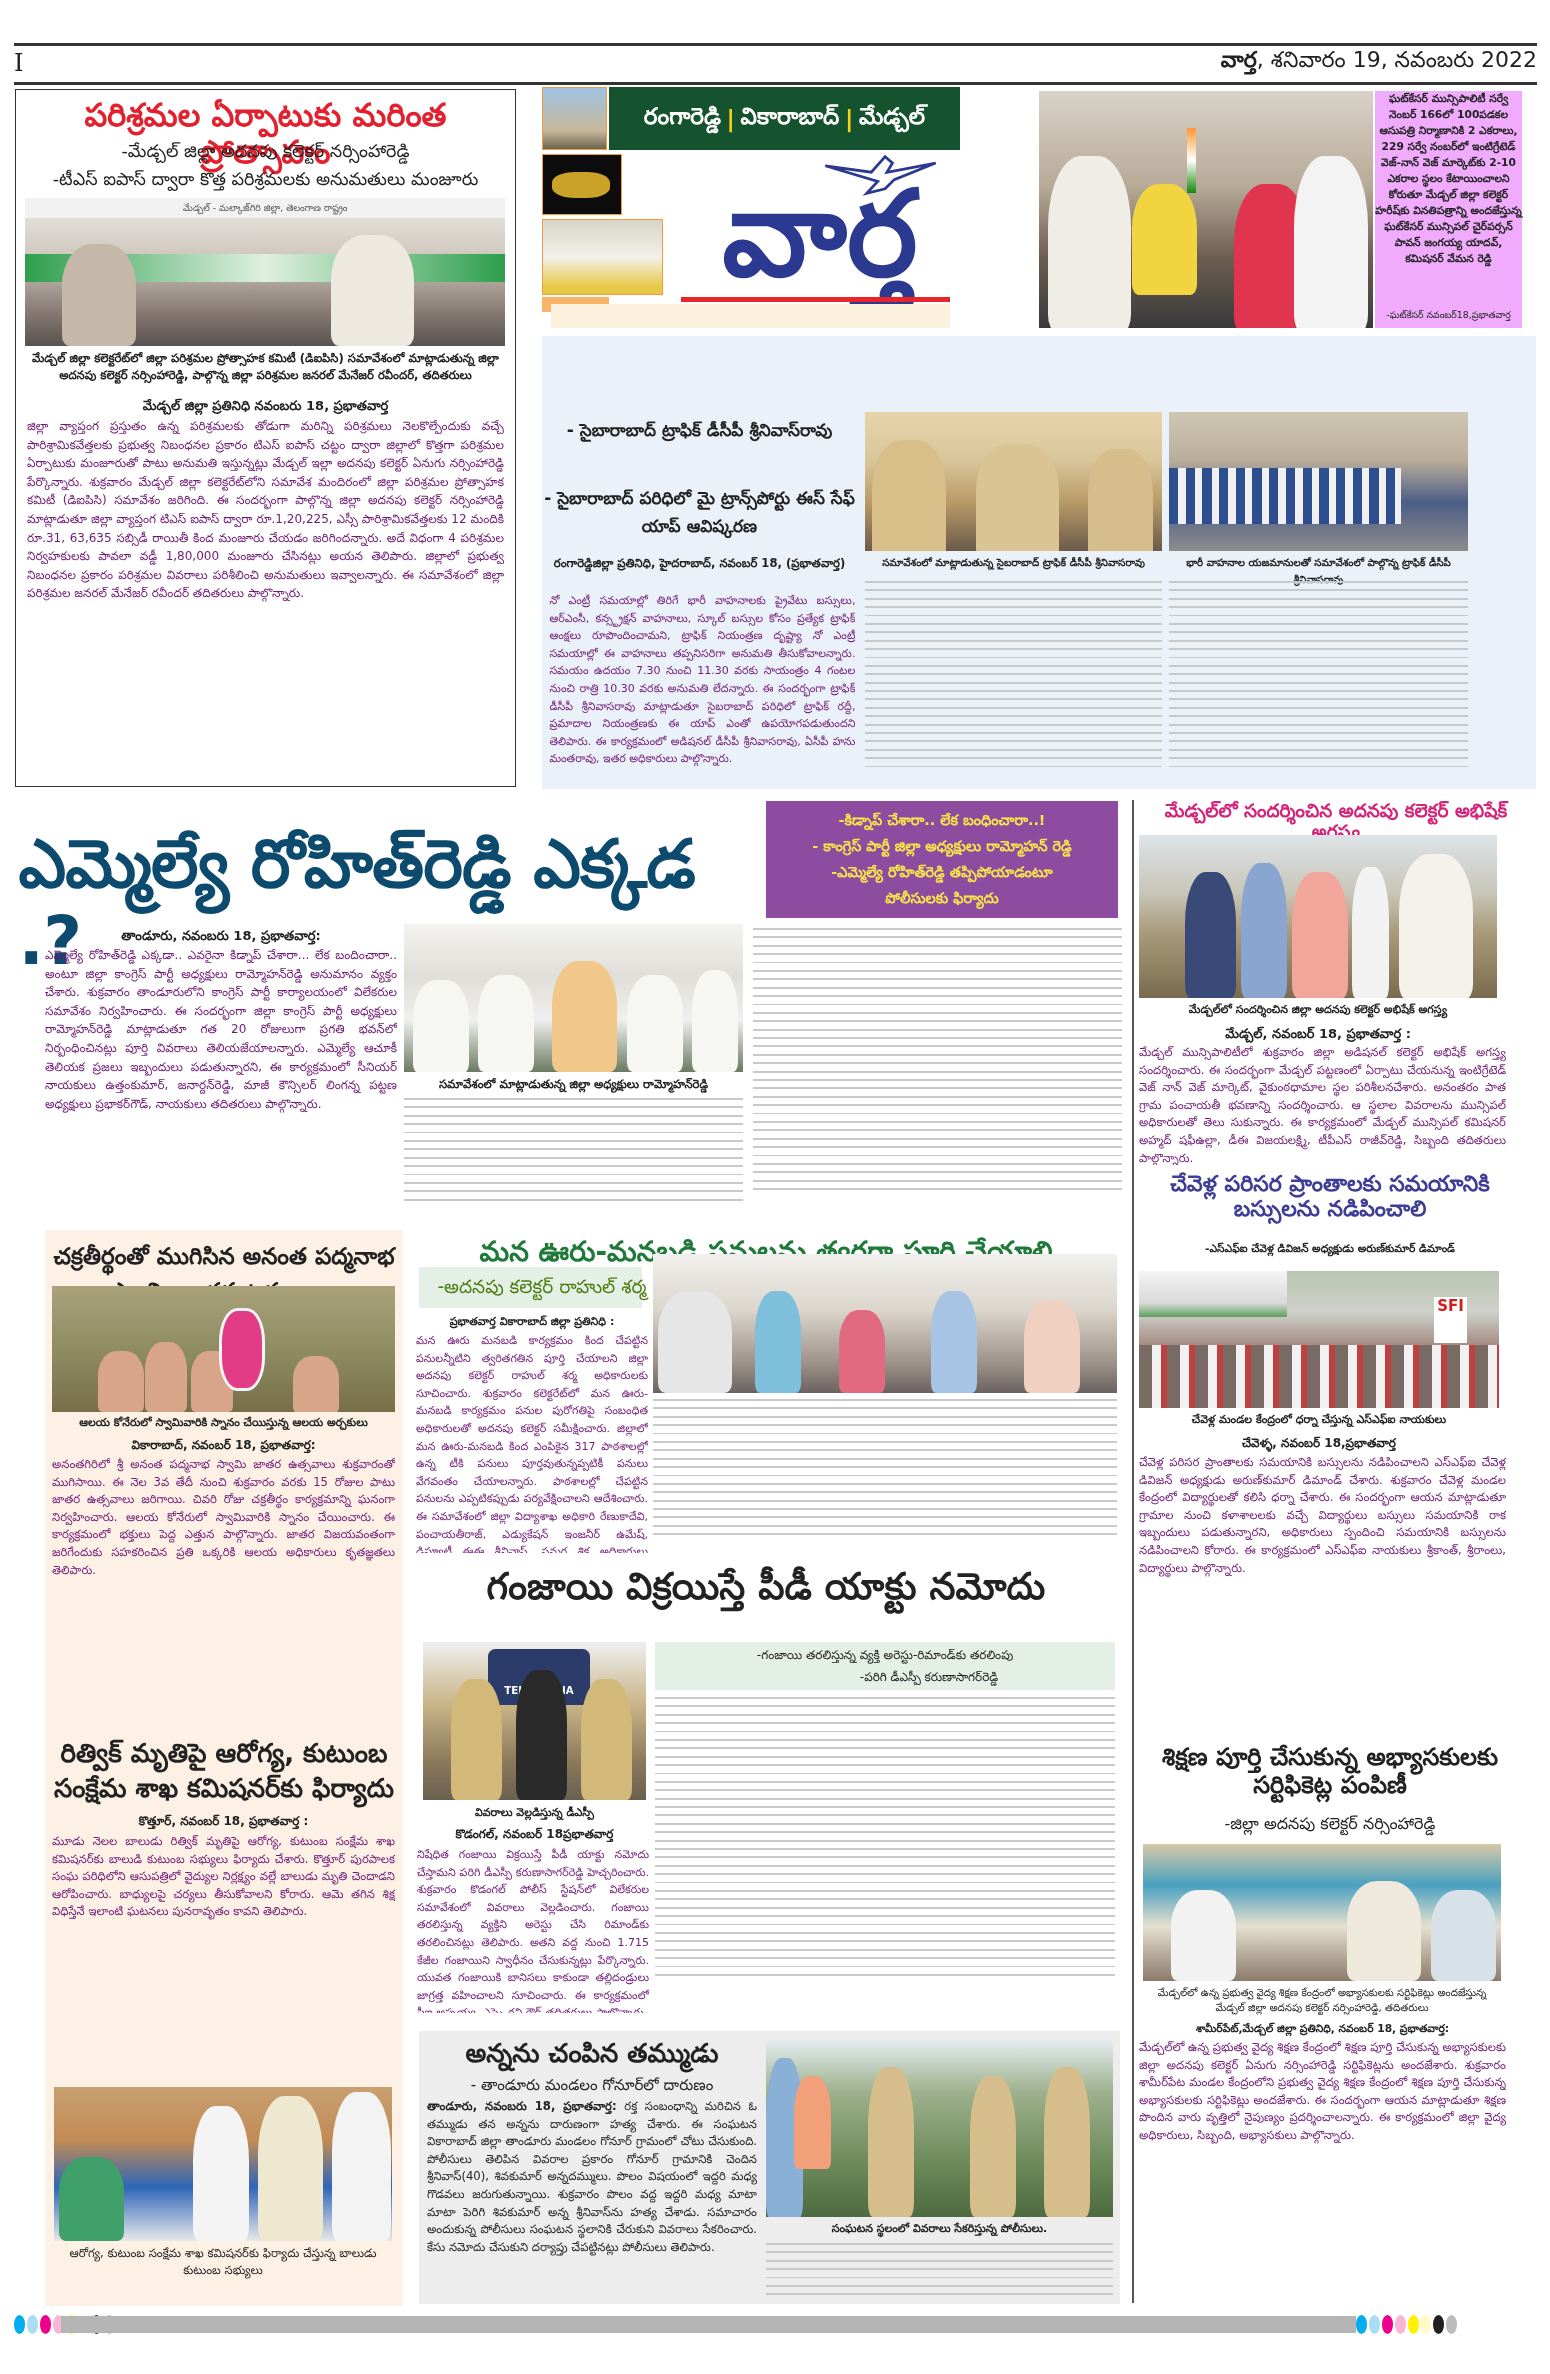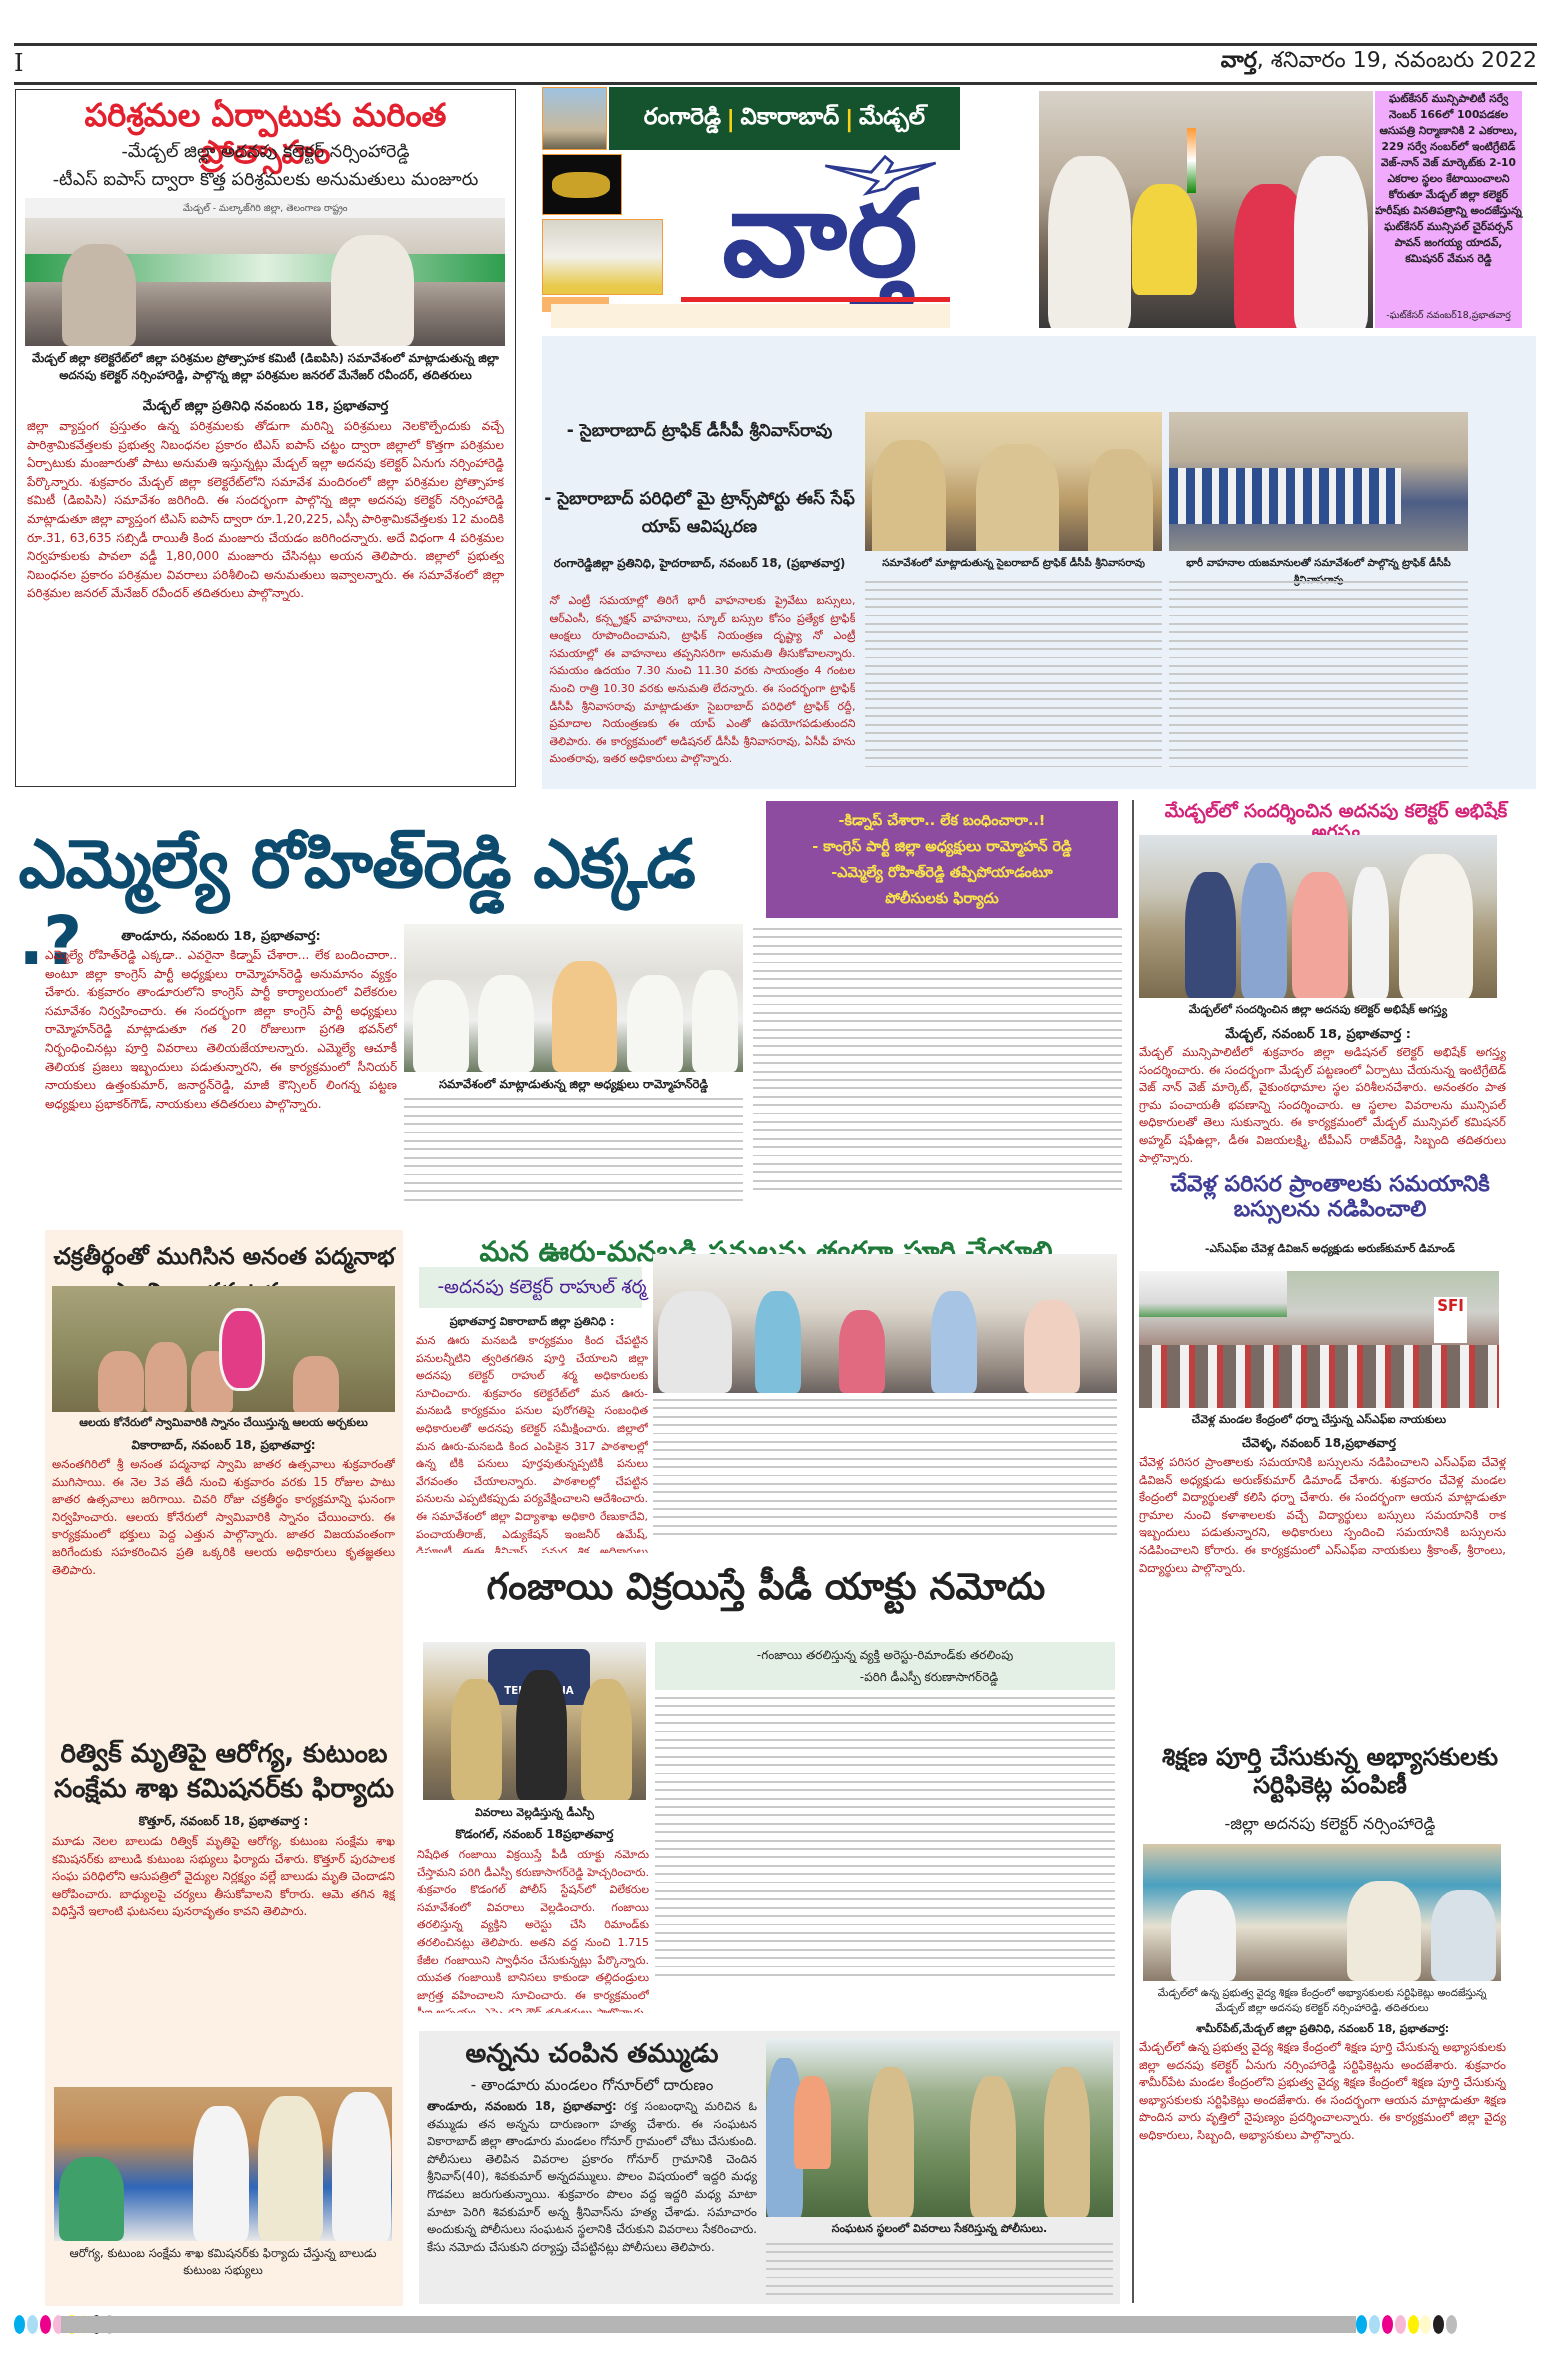--- a/index.html
+++ b/index.html
@@ -20,21 +20,21 @@
 .ph-water{background:linear-gradient(180deg,#a9a27a 0%,#8f8c62 50%,#776f4a 100%)}
 .ph-bus{background:linear-gradient(180deg,#b8c6b0 0%,#cfd0cb 30%,#9a7a70 60%,#6a5a5a 100%)}
 .ph-cotton{background:linear-gradient(180deg,#e6eef2 0%,#9db08c 30%,#6c8a5a 70%,#4d6a40 100%)}
 .ph-meeting{background:linear-gradient(180deg,#eaeae6 0%,#cfc7bc 40%,#8a7e76 75%,#5a5250 100%)}
 .ph-cert{background:linear-gradient(180deg,#d7c8a8 0%,#4aa0c0 30%,#e6e0d0 60%,#8a7a6a 100%)}
 .ph-desk{background:linear-gradient(180deg,#c9a070 0%,#c08a55 35%,#2f66b8 65%,#e8e8e8 100%)}
 .ph-arrest{background:linear-gradient(180deg,#eef0f0 0%,#c9b487 40%,#8c7a5c 75%,#6a6050 100%)}
 .fig{position:absolute;border-radius:40% 40% 10% 10%;background:rgba(255,255,255,.35)}
 .headline{position:absolute;text-align:center;font-weight:bold;line-height:1.15}
 .sub{position:absolute;text-align:center;line-height:1.5}
-.body-text{position:absolute;font-size:12px;line-height:18.6px;color:#b91c1c;text-align:justify;overflow:hidden}
+.body-text{position:absolute;font-size:12px;line-height:18.6px;color:#701a75;text-align:justify;overflow:hidden}
 .caption{position:absolute;font-size:11.6px;line-height:16.7px;text-align:center;color:#222}
 .dateline{position:absolute;font-size:13px;font-weight:bold;text-align:center;color:#222}
 .color-bar{position:absolute;top:2315px;height:18.6px;display:flex;align-items:center;gap:1.9px}
 .dot{width:11px;height:18.6px;border-radius:50%}
 .gray-band{position:absolute;top:2316px;left:61px;right:195px;height:16.7px;background:#b5b5b5}
 .lines{position:absolute;overflow:hidden}
 .lines span{display:block;height:1.9px;background:#c9c9c9;margin:0 0 6.5px 0}
 </style>
 </head>
 <body>
@@ -284,21 +284,21 @@
 <div class="photo ph-desk" style="left:54px;top:2087px;width:338px;height:154px">
   <div class="fig" style="left:4.6px;top:70px;width:65px;height:84px;background:#3fa06a"></div>
   <div class="fig" style="left:139px;top:18.6px;width:56px;height:135px;background:#f4f4f4"></div>
   <div class="fig" style="left:204px;top:9.3px;width:65px;height:145px;background:#efe8d0"></div>
   <div class="fig" style="left:278px;top:4.6px;width:59px;height:149px;background:#f3f3f3"></div>
 </div>
 <div class="caption" style="left:54px;top:2245px;width:338px;font-size:11.6px">ఆరోగ్య, కుటుంబ సంక్షేమ శాఖ కమిషనర్‌కు ఫిర్యాదు చేస్తున్న బాలుడు కుటుంబ సభ్యులు</div>
 
 <div class="headline" style="left:408px;top:1236px;width:716px;font-size:28px;color:#1f7a3a">మన ఊరు-మనబడి పనులను త్వరగా పూర్తి చేయాలి</div>
 <div class="abs" style="left:419px;top:1267px;width:223px;height:41px;background:#e4f0e6"></div>
-<div class="sub" style="left:419px;top:1273px;width:246px;font-size:18.6px;color:#4c1d95">-అదనపు కలెక్టర్ రాహుల్ శర్మ</div>
+<div class="sub" style="left:419px;top:1273px;width:246px;font-size:18.6px;color:#4d7c0f">-అదనపు కలెక్టర్ రాహుల్ శర్మ</div>
 <div class="dateline" style="left:416px;top:1315px;width:232px;font-size:11px">ప్రభాతవార్త వికారాబాద్ జిల్లా ప్రతినిధి :</div>
 <div class="body-text" style="left:416px;top:1332px;width:232px;height:221px;font-size:11px;line-height:17.6px">మన ఊరు మనబడి కార్యక్రమం కింద చేపట్టిన పనులన్నీటిని త్వరితగతిన పూర్తి చేయాలని జిల్లా అదనపు కలెక్టర్ రాహుల్ శర్మ అధికారులకు సూచించారు. శుక్రవారం కలెక్టరేట్‌లో మన ఊరు-మనబడి కార్యక్రమం పనుల పురోగతిపై సంబంధిత అధికారులతో అదనపు కలెక్టర్ సమీక్షించారు. జిల్లాలో మన ఊరు-మనబడి కింద ఎంపికైన 317 పాఠశాలల్లో ఉన్న టీకి పనులు పూర్తవుతున్నప్పటికీ పనులు వేగవంతం చేయాలన్నారు. పాఠశాలల్లో చేపట్టిన పనులను ఎప్పటికప్పుడు పర్యవేక్షించాలని ఆదేశించారు. ఈ సమావేశంలో జిల్లా విద్యాశాఖ అధికారి రేణుకాదేవి, పంచాయతీరాజ్, ఎడ్యుకేషన్ ఇంజనీర్ ఉమేష్, డిప్యూటీ ఈఈ శ్రీనివాస్, సమగ్ర శిక్ష అధికారులు తదితరులు పాల్గొన్నారు.</div>
 <div class="photo ph-meeting" style="left:653px;top:1254px;width:464px;height:139px;background:linear-gradient(180deg,#f0f0ee 0%,#dcd6cc 40%,#9a8f86 80%,#6a6260 100%)">
   <div class="fig" style="left:4.6px;top:37px;width:74px;height:102px;background:#e6e6e6"></div>
   <div class="fig" style="left:102px;top:37px;width:46px;height:102px;background:#7ec0dc"></div>
   <div class="fig" style="left:186px;top:56px;width:46px;height:83px;background:#e26a80"></div>
   <div class="fig" style="left:278px;top:37px;width:46px;height:102px;background:#a8c4e4"></div>
   <div class="fig" style="left:371px;top:46px;width:56px;height:93px;background:#f0d0c0"></div>
 </div>
 <div class="lines" style="left:653px;top:1399px;width:464px;height:158px">

